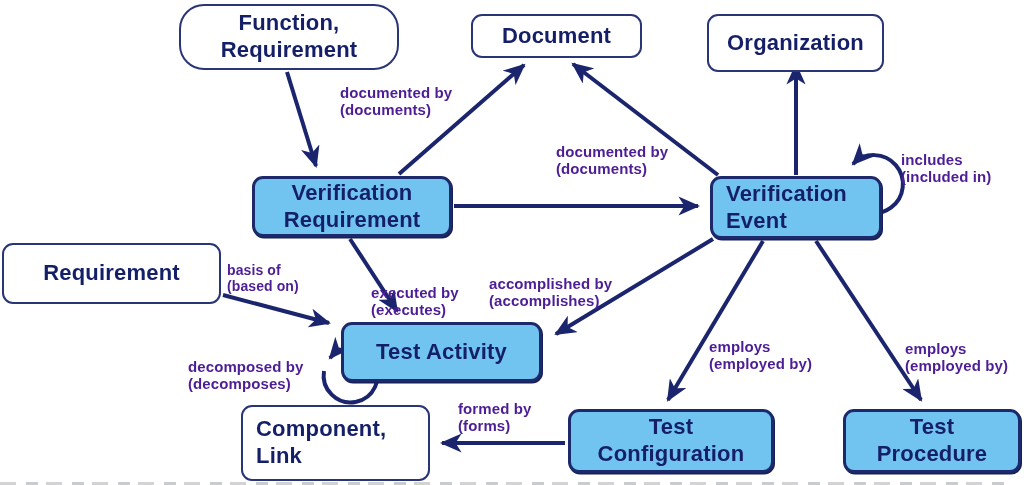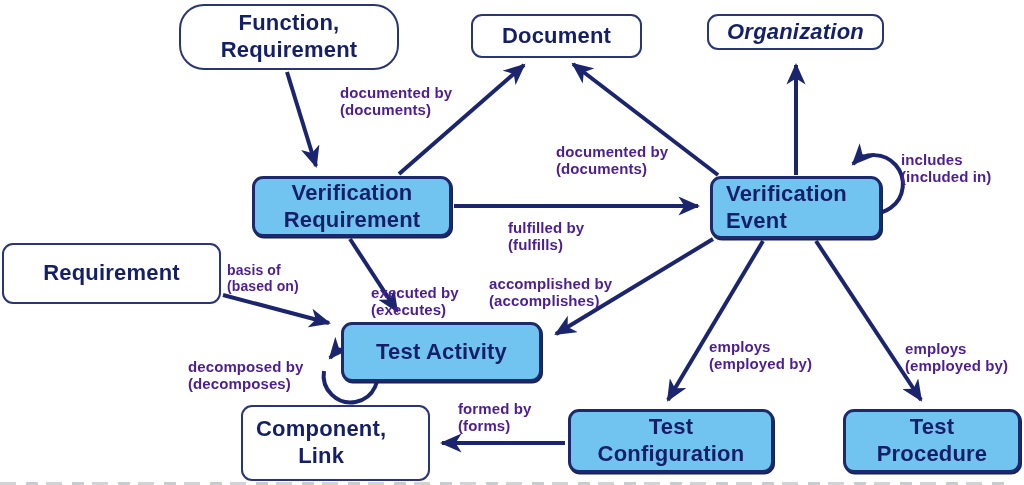--- a/index.html
+++ b/index.html
@@ -53,54 +53,52 @@
       <path d="M 565 443 L 442 443" marker-end="url(#ah)"></path>
       <path d="M 324 371 A 27 27 0 1 0 330 358" marker-end="url(#ah)"></path>
     </g>
   </svg>
 
   <div class="node white" style="left:179px;top:4px;width:220px;height:66px;border-radius:25px;">Function,
 Requirement</div>
 
   <div class="node white" style="left:471px;top:14px;width:171px;height:44px;">Document</div>
 
-  <div class="node white" style="left:707px;top:14px;width:177px;height:36px;font-style:italic;">Organization</div>
+  <div class="node white" style="left:707px;top:14px;width:177px;height:58px;">Organization</div>
 
   <div class="node blue" style="left:252px;top:176px;width:200px;height:61px;">Verification
 Requirement</div>
 
   <div class="node blue leftalign" style="left:710px;top:176px;width:172px;height:63px;">Verification
 Event</div>
 
   <div class="node white" style="left:2px;top:243px;width:219px;height:61px;">Requirement</div>
 
   <div class="node blue" style="left:341px;top:322px;width:201px;height:60px;">Test Activity</div>
 
-  <div class="node white leftalign" style="left:241px;top:405px;width:189px;height:76px;text-align:center;">Component,
+  <div class="node white leftalign" style="left:241px;top:405px;width:189px;height:76px;">Component,
 Link</div>
 
   <div class="node blue" style="left:568px;top:409px;width:206px;height:64px;">Test
 Configuration</div>
 
   <div class="node blue" style="left:843px;top:409px;width:178px;height:64px;">Test
 Procedure</div>
 
 
   <div class="elabel" style="left:340px;top:84px;">documented by
 (documents)</div>
 
   <div class="elabel" style="left:556px;top:143px;">documented by
 (documents)</div>
 
 
   <div class="elabel" style="left:901px;top:151px;">includes
 (included in)</div>
 
-  <div class="elabel" style="left:508px;top:219px;">fulfilled by
-(fulfills)</div>
 
   <div class="elabel" style="left:371px;top:245px;margin-top:39px;">executed by
 (executes)</div>
 
   <div class="elabel small" style="left:227px;top:262px;">basis of
 (based on)</div>
 
   <div class="elabel" style="left:489px;top:275px;">accomplished by
 (accomplishes)</div>
 

